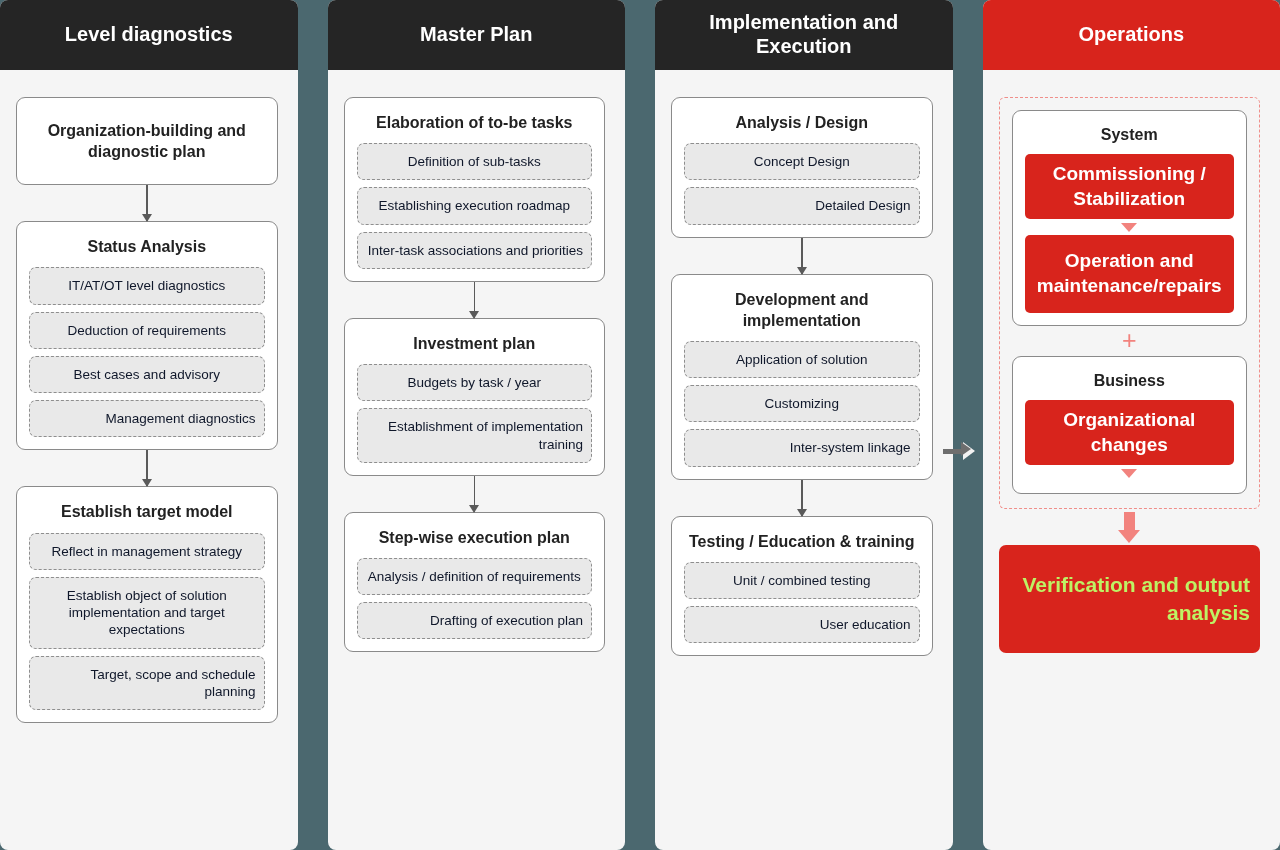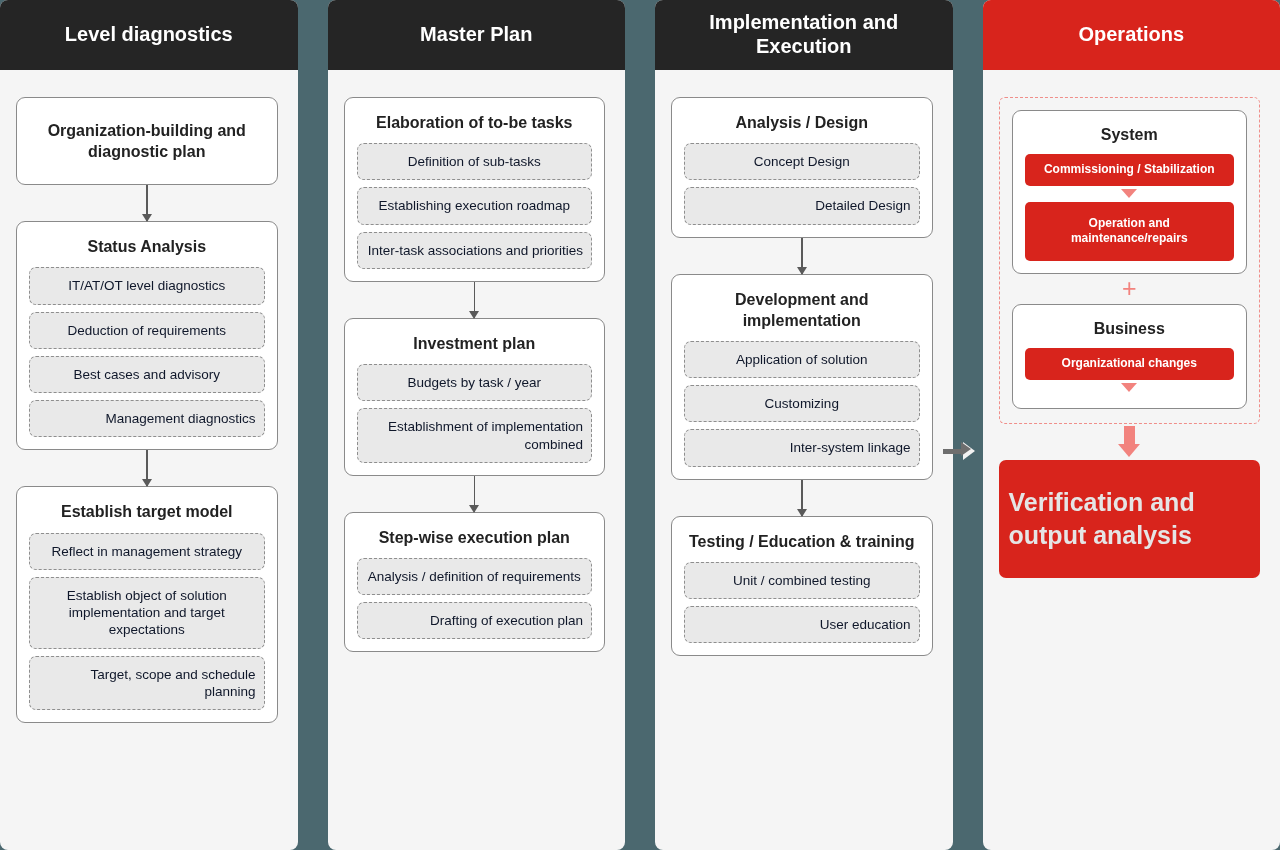--- a/index.html
+++ b/index.html
@@ -119,21 +119,21 @@
     background: #ffffff;
     border: 1px solid #8a8a8a;
     border-radius: 9px;
     padding: 13px 12px 12px 12px;
   }
   .ops-card .group-title { margin-bottom: 9px; }
   .red-chip {
     background: #d8241c;
     color: #ffffff;
     border-radius: 5px;
-    font-size: 12px;
+    font-size: 19px;
     font-weight: bold;
     line-height: 1.3;
     text-align: center;
     padding: 8px 6px;
   }
   .red-chip.tall { padding: 14px 6px; }
   .red-tri {
     height: 16px;
     display: flex;
     align-items: center;
@@ -163,24 +163,24 @@
     justify-content: center;
   }
   .fat-arrow .bar { width: 11px; height: 18px; background: #f2837e; }
   .fat-arrow .head {
     border-left: 11px solid transparent;
     border-right: 11px solid transparent;
     border-top: 13px solid #f2837e;
   }
   .final-red {
     background: #d8241c;
-    color: #e5e5e5;
+    color: #bef264;
     border-radius: 7px;
-    text-align: left;
-    font-size: 25px;
+    text-align: right;
+    font-size: 21px;
     font-weight: bold;
     line-height: 1.32;
     padding: 26px 10px;
   }
 
   
   .gap-arrow {
     position: absolute;
     left: 943px;
     top: 440px;
@@ -252,21 +252,21 @@
         <div class="chip">Inter-task associations and priorities</div>
       </div>
 
       <div class="arrow-down">
           <div class="shaft"></div>
         </div>
 
       <div class="group">
         <div class="group-title">Investment plan</div>
         <div class="chip">Budgets by task / year</div>
-        <div class="chip">Establishment of implementation combined</div>
+        <div class="chip">Establishment of implementation training</div>
       </div>
 
       <div class="arrow-down">
           <div class="shaft"></div>
         </div>
 
       <div class="group">
         <div class="group-title">Step-wise execution plan</div>
         <div class="chip">Analysis / definition of requirements</div>
         <div class="chip">Drafting of execution plan</div>

